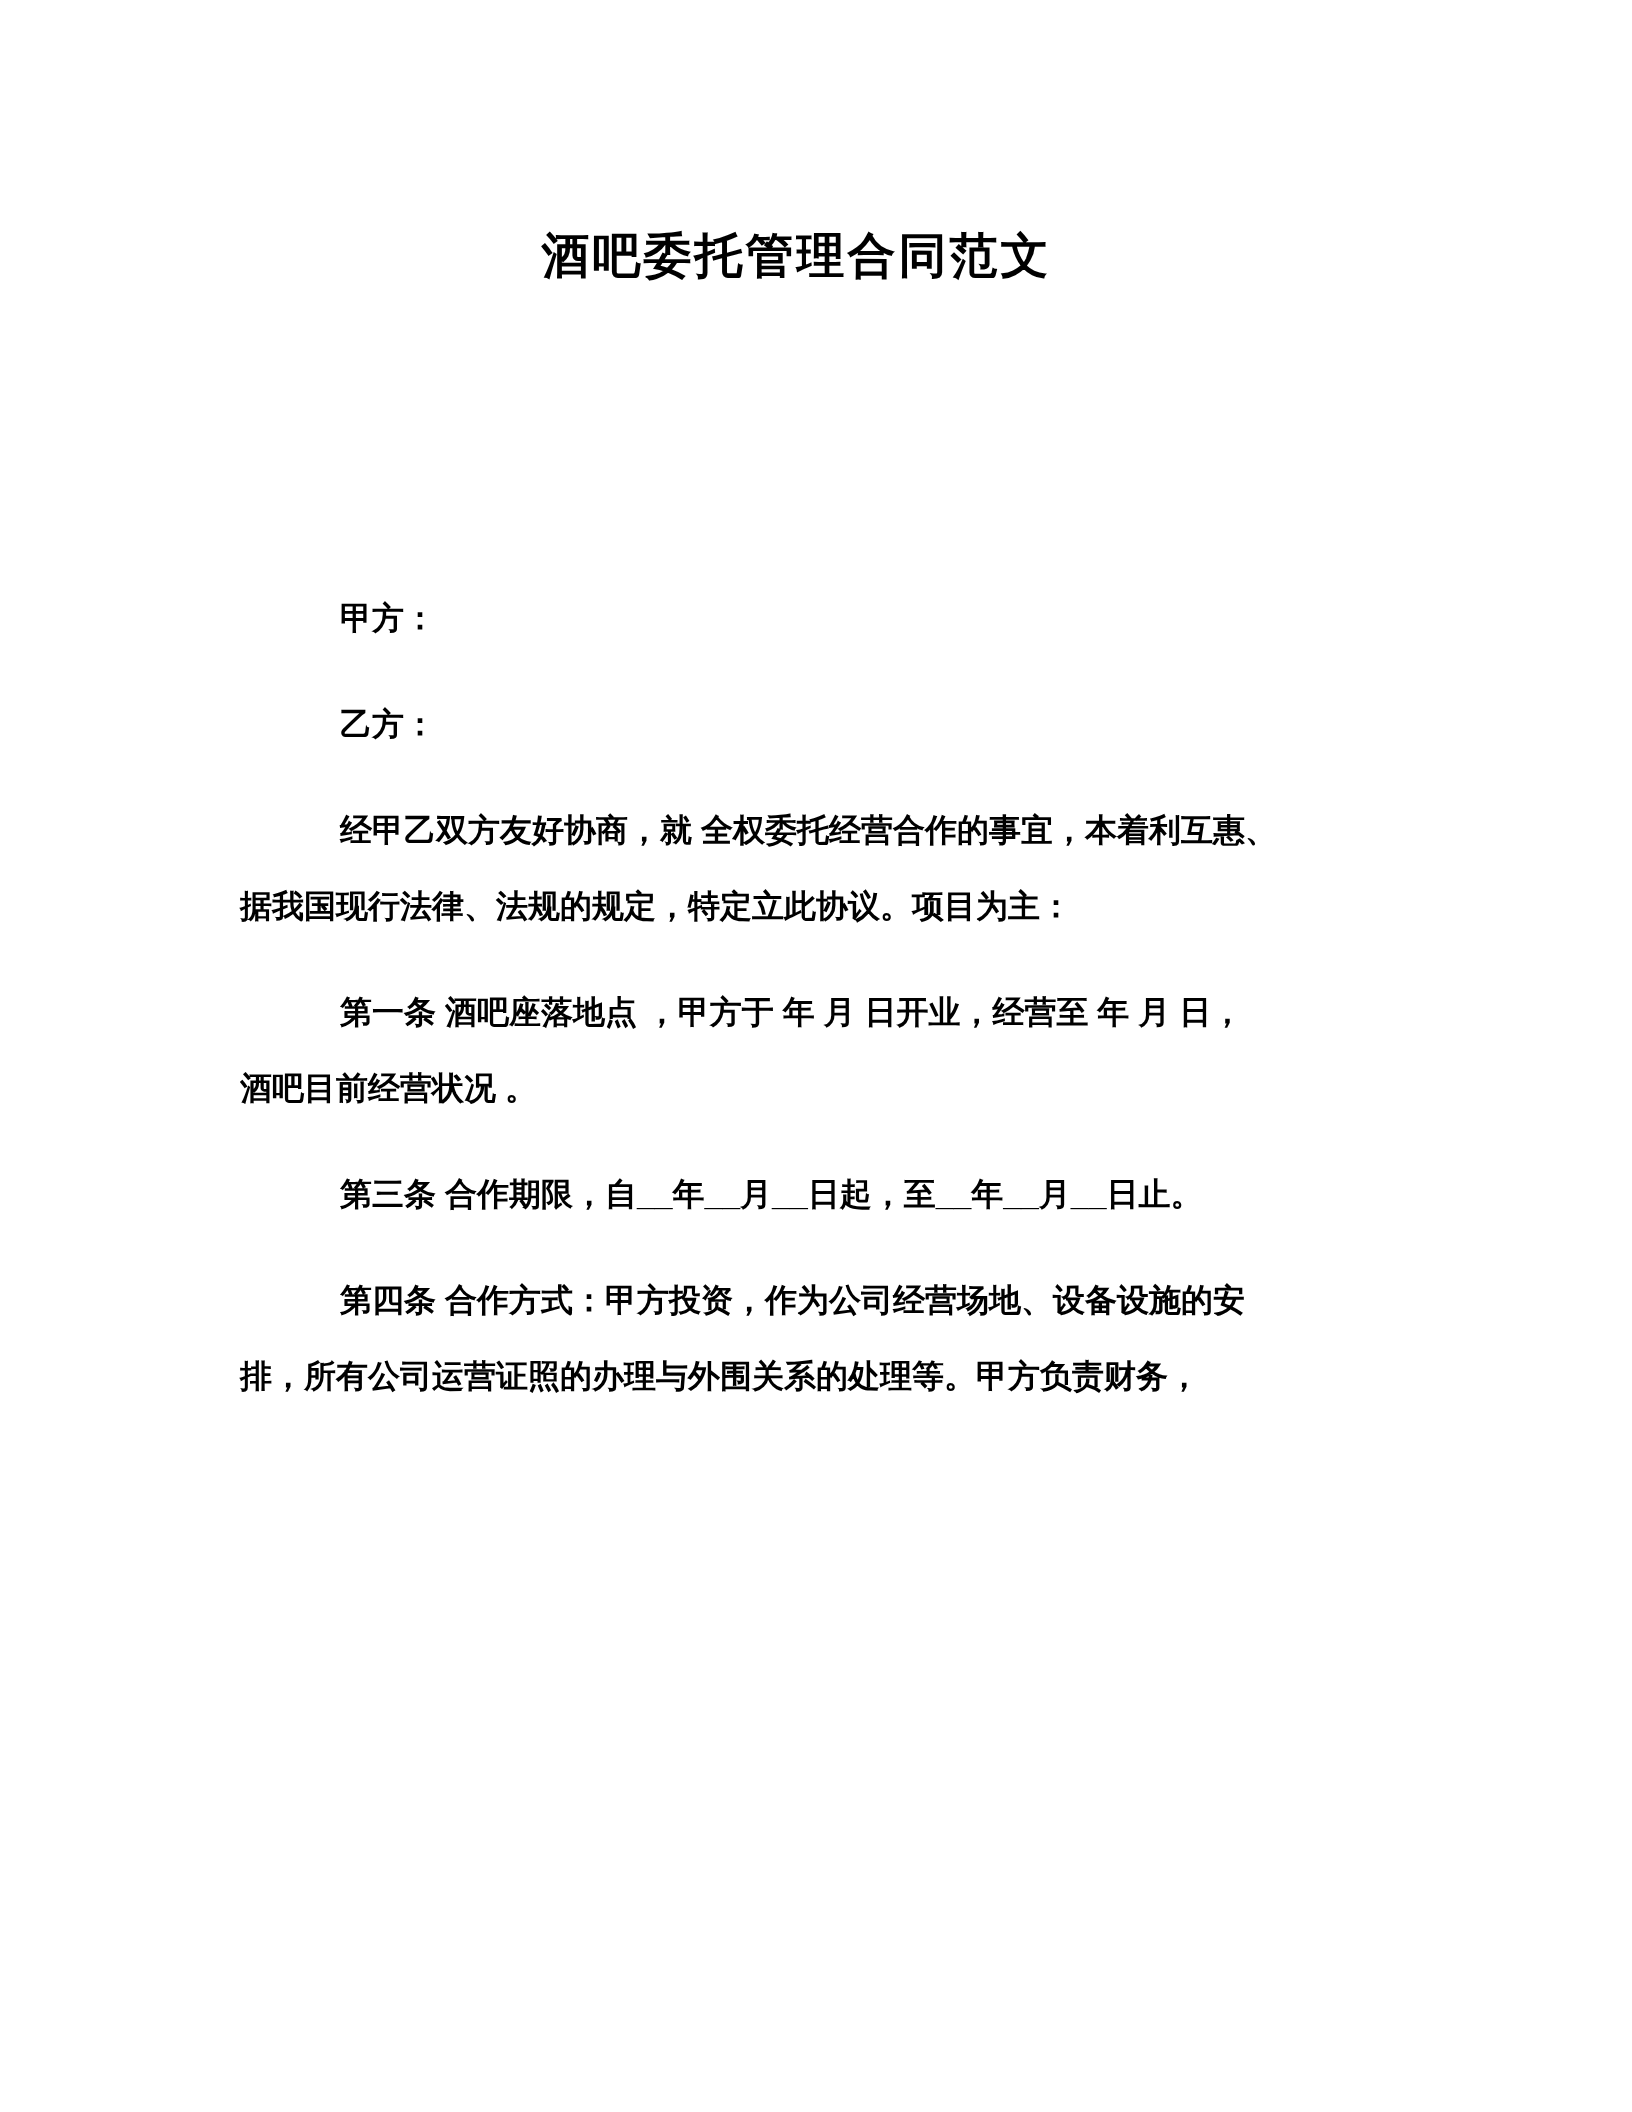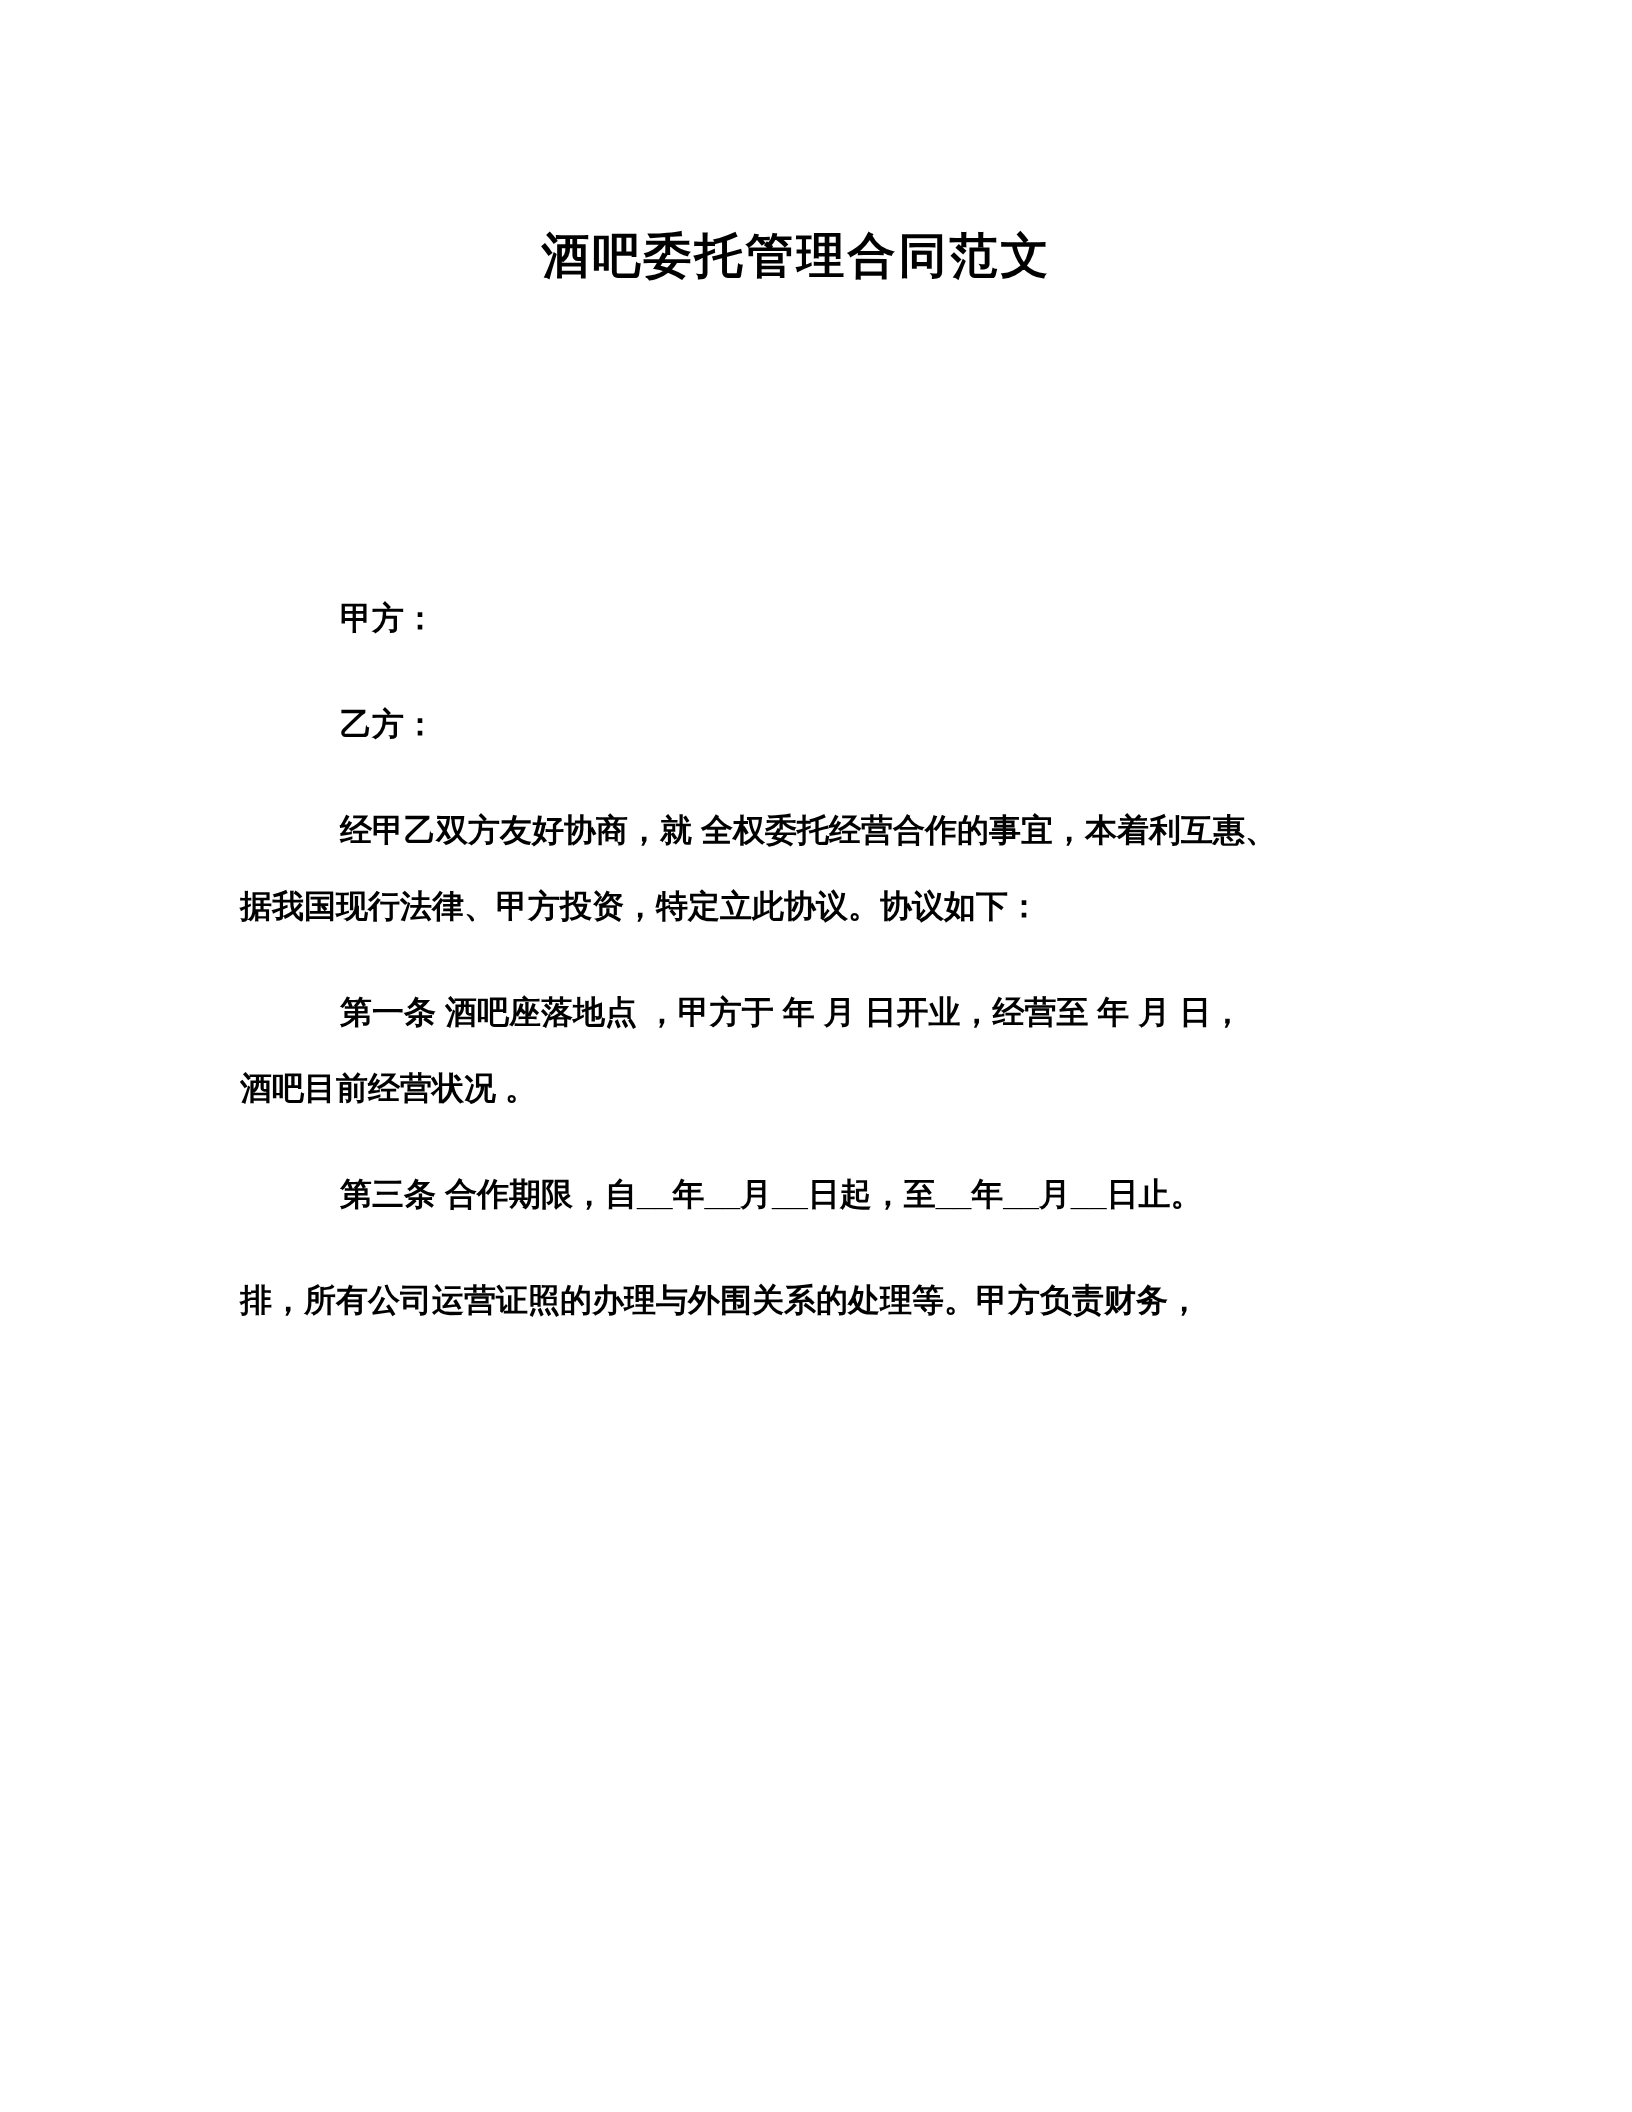--- a/index.html
+++ b/index.html
@@ -58,32 +58,33 @@
     <p class="para">
       <span class="line indent">甲方：</span>
     </p>
 
     <p class="para">
       <span class="line indent">乙方：</span>
     </p>
 
     <p class="para">
       <span class="line indent">经甲乙双方友好协商，就 全权委托经营合作的事宜，本着利互惠、</span>
-      <span class="line">据我国现行法律、甲方投资，特定立此协议。协议如下：</span>
+      <span class="line">据我国现行法律、法规的规定，特定立此协议。项目为主：</span>
     </p>
 
     <p class="para">
       <span class="line indent">第一条 酒吧座落地点 ，甲方于 年 月 日开业，经营至 年 月 日，</span>
       <span class="line">酒吧目前经营状况 。</span>
     </p>
 
 
     <p class="para">
       <span class="line indent">第三条 合作期限，自__年__月__日起，至__年__月__日止。</span>
     </p>
 
     <p class="para">
+      <span class="line indent">第四条 合作方式：甲方投资，作为公司经营场地、设备设施的安</span>
       <span class="line">排，所有公司运营证照的办理与外围关系的处理等。甲方负责财务，</span>
 
     </p>
 
   </div>
 </div>
 
 </body></html>

